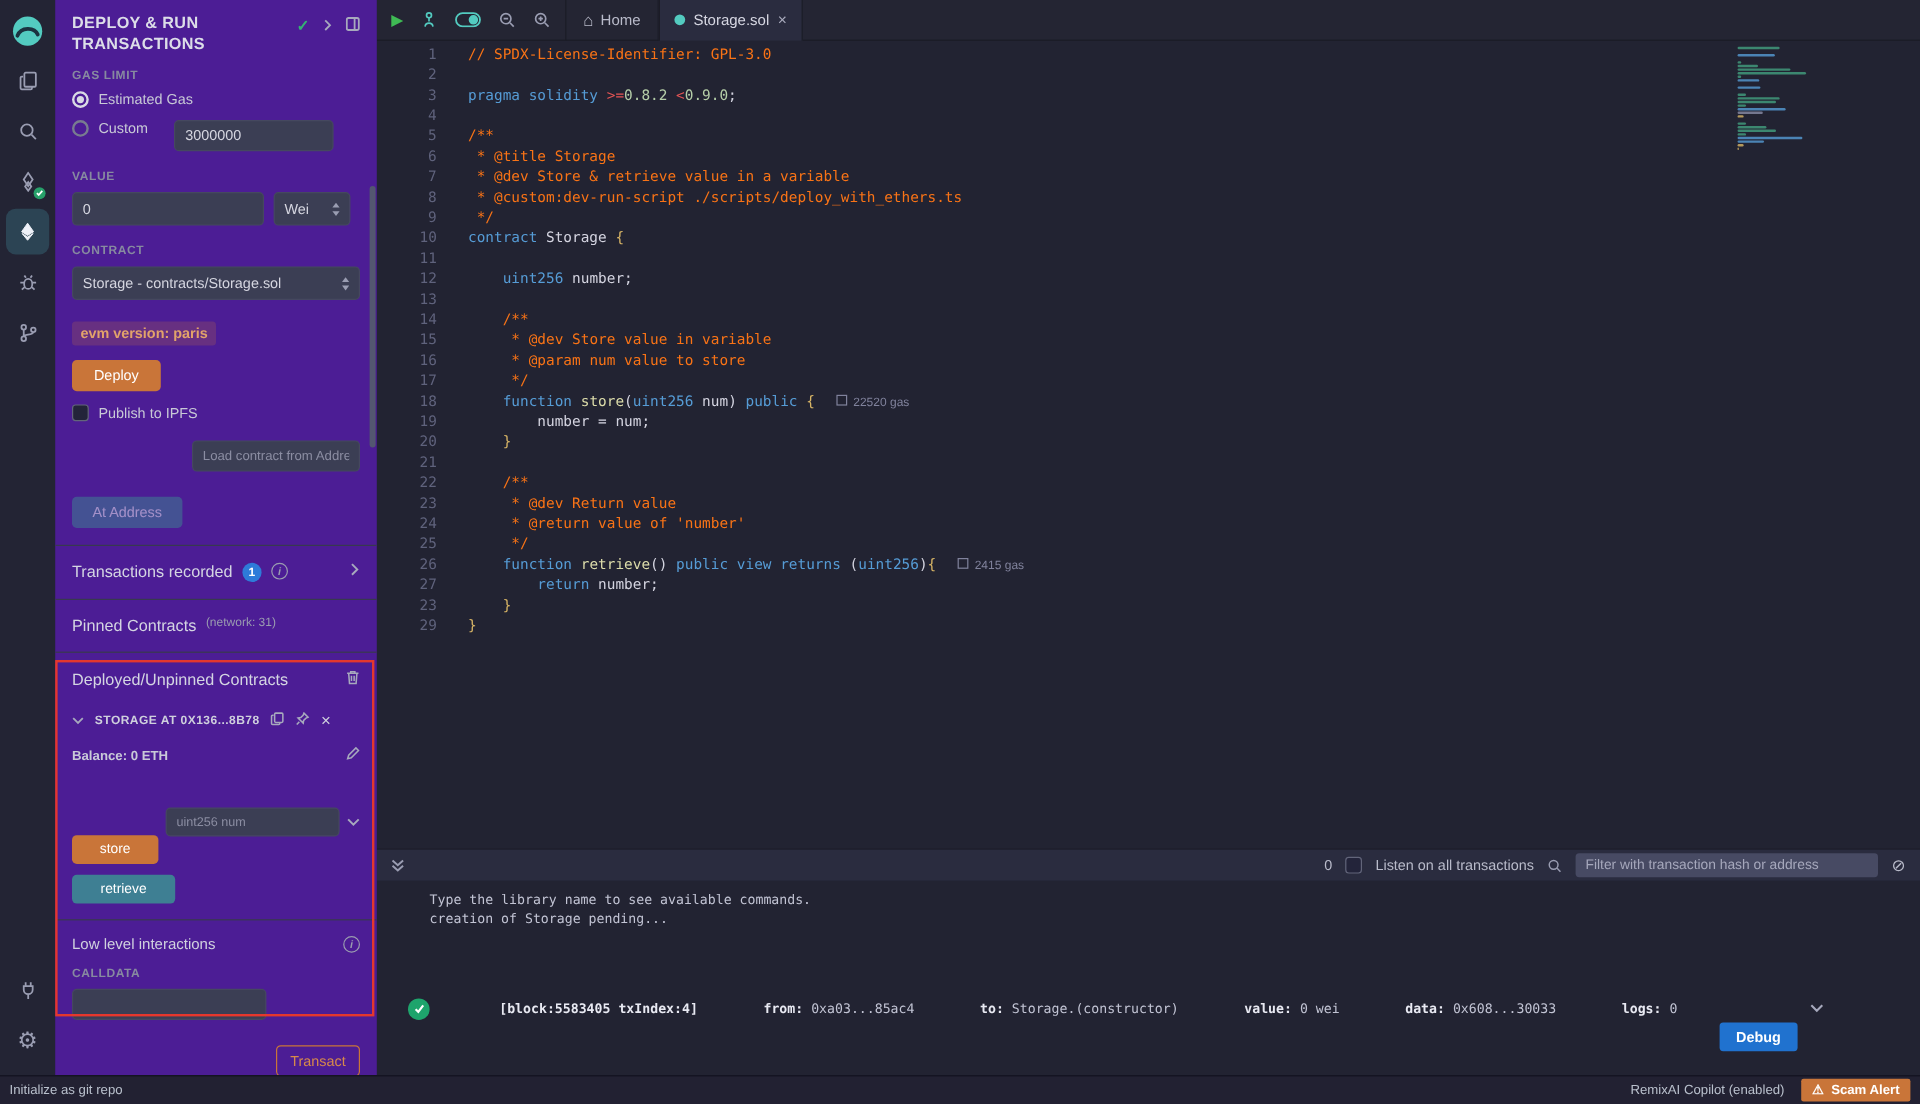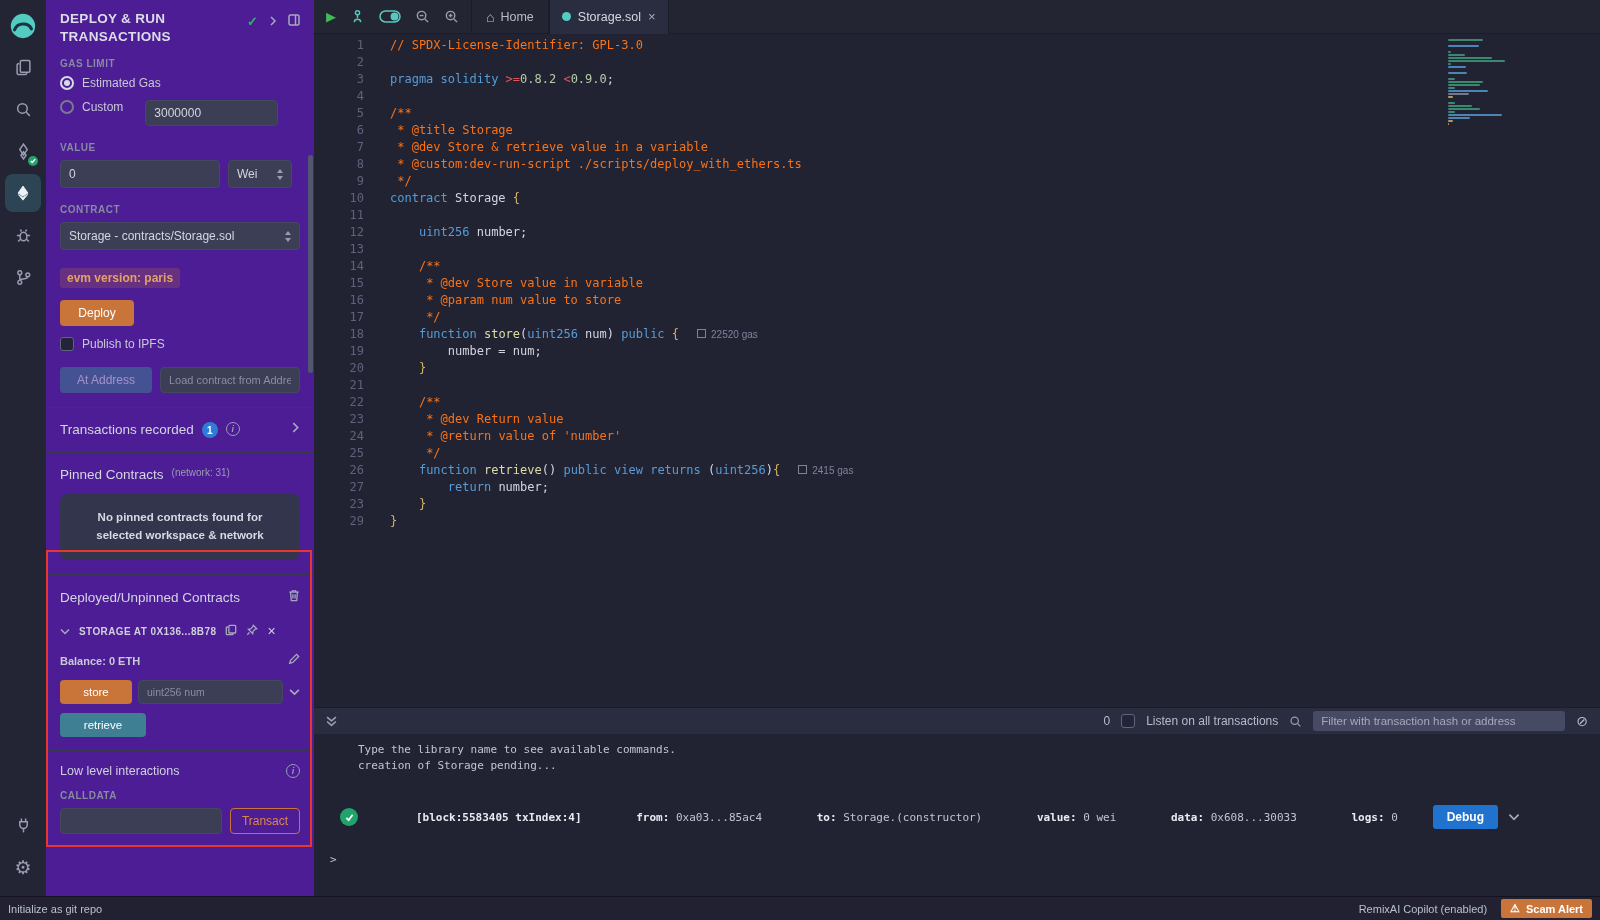--- a/index.html
+++ b/index.html
@@ -34,21 +34,21 @@
   .radio.sel::after { content:''; position:absolute; inset:2px; border-radius:50%; background:#d9dae4; }
   .rlabel { color:#c8c9d6; font-size:12px; }
   .tinput { background:#3b3e54; border:1px solid #45485f; border-radius:4px; color:#d5d6e0; font-size:12px; height:26px; padding:0 8px; font-family:"Liberation Sans",sans-serif; }
   .tinput::placeholder { color:#8b8da2; }
   .sel-box { background:#3b3e54; border:1px solid #45485f; border-radius:4px; color:#d5d6e0; font-size:12px; height:28px; display:flex; align-items:center; padding:0 8px; cursor:pointer; }
   .updown { display:flex; flex-direction:column; gap:3px; margin-left:auto; padding-left:8px; }
   .updown i { width:0; height:0; border-left:3.5px solid transparent; border-right:3.5px solid transparent; }
   .updown .up { border-bottom:4px solid #9a9db2; }
   .updown .dn { border-top:4px solid #9a9db2; }
   .evm-badge { display:inline-block; margin-top:18px; font-size:12px; font-weight:700; color:#e2a36a; background:rgba(201,117,57,.22); padding:3px 7px; border-radius:3px; }
-  .btn { border:none; border-radius:4px; font-size:12px; cursor:pointer; font-family:"Liberation Sans",sans-serif; }
+  .btn { border:none; border-radius:4px; font-size:12px; cursor:pointer; font-family:"Liberation Sans",sans-serif;margin-top:47px; }
   .btn-deploy { background:#c97539; color:#fff; height:26px; width:74px; margin-top:12px; font-weight:500; }
   .cb { width:14px; height:14px; border:1px solid #62657a; border-radius:3px; background:#23243a; flex-shrink:0; cursor:pointer; }
   .btn-ataddr { background:#3e7f93; opacity:.55; color:#eceef3; height:26px; width:92px; font-weight:500; }
   .divider { border-top:1px solid #383a4e; margin:14px -14px; }
   .sec-title { font-size:13.5px; color:#d4d5e2; }
   .count-badge { width:16px; height:16px; border-radius:50%; background:#2e7bd9; color:#fff; font-size:10px; display:flex; align-items:center; justify-content:center; font-weight:700; }
   .info-i { width:14px; height:14px; border-radius:50%; border:1px solid #9a9cb0; color:#9a9cb0; font-size:9px; display:flex; align-items:center; justify-content:center; font-style:italic; font-weight:700; flex-shrink:0; }
   .net-suffix { font-size:10px; color:#9a9cb0; }
   .empty-card { margin-top:12px; background:#33354c; border-radius:8px; padding:15px 18px; text-align:center; font-size:11.5px; font-weight:700; color:#d8d9e4; line-height:1.55; }
   .dep-head { display:flex; align-items:center; margin-top:2px; }
@@ -252,21 +252,20 @@
               <polyline points="2,1 6,5 2,9"></polyline>
             </svg></span>
       </div>
 
       <div class="divider"></div>
 
       <div class="row">
         <span class="sec-title">Pinned Contracts</span>
         <span class="net-suffix">(network: 31)</span>
       </div>
-      <div class="empty-card">No pinned contracts found for selected workspace &amp; network</div>
 
       <div class="divider"></div>
 
       <div class="dep-head">
         <span class="sec-title">Deployed/Unpinned Contracts</span>
         <span class="muted-svg" style="margin-left:auto;">
           <svg width="12" height="13" viewBox="0 0 14 15">
               <path d="M1.5 3.5h11"></path>
               <path d="M5 3.5V2h4v1.5"></path>
               <path d="M3 3.5 L3.8 13.5 H10.2 L11 3.5"></path>

